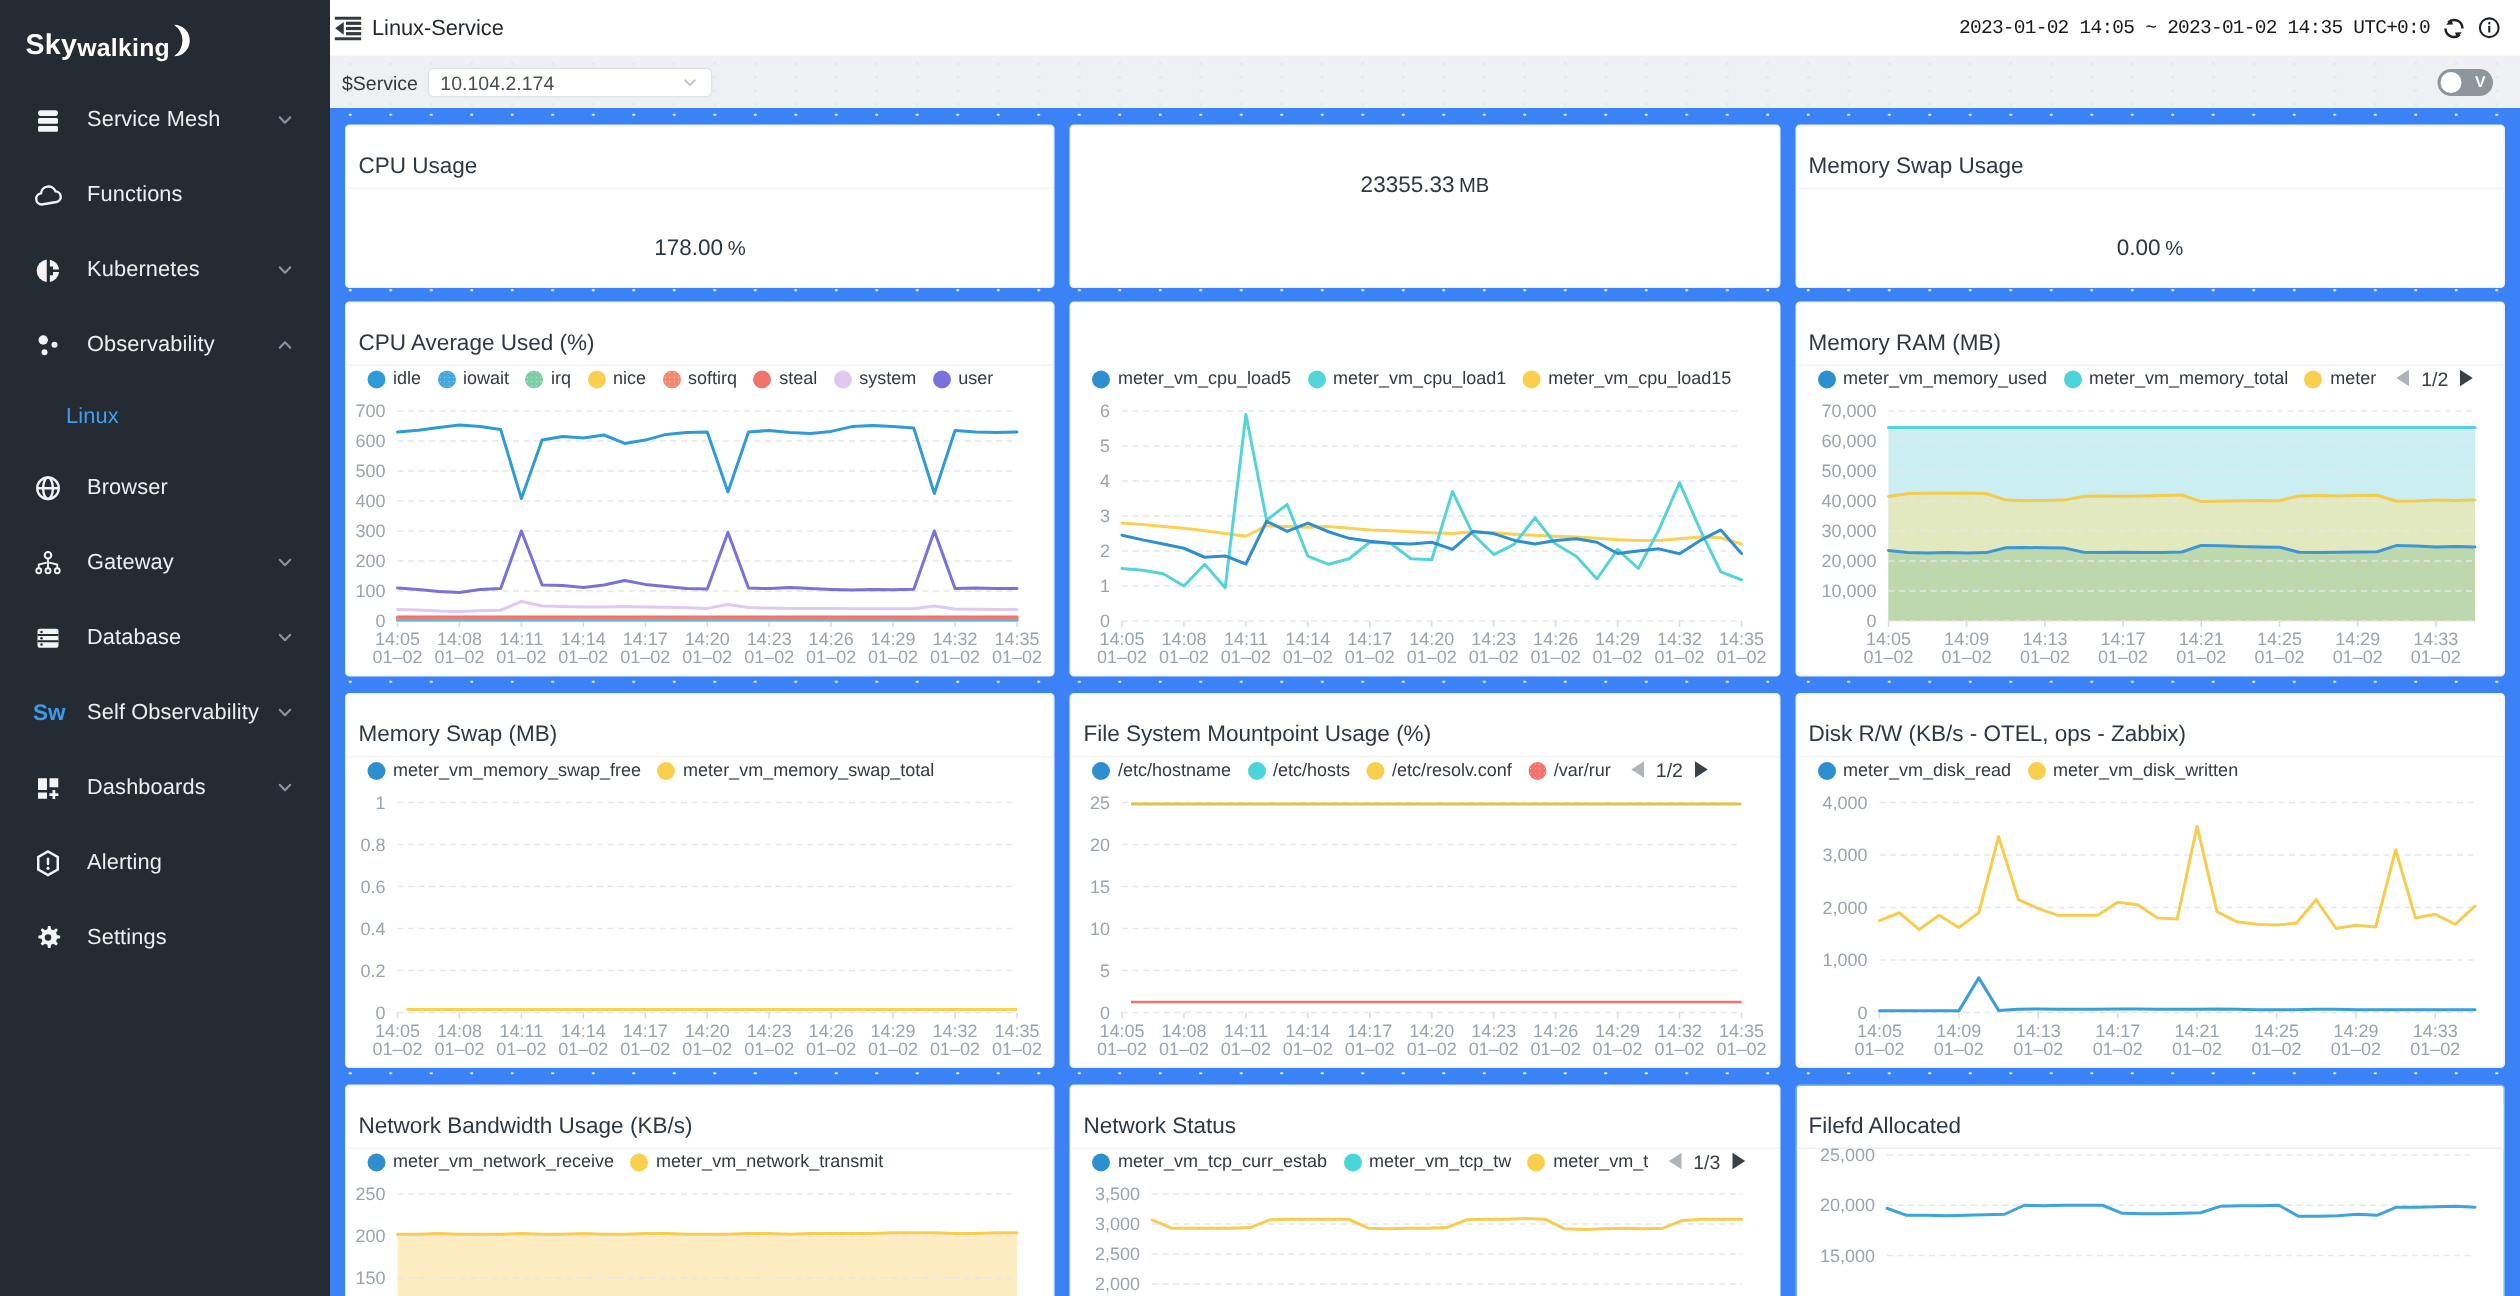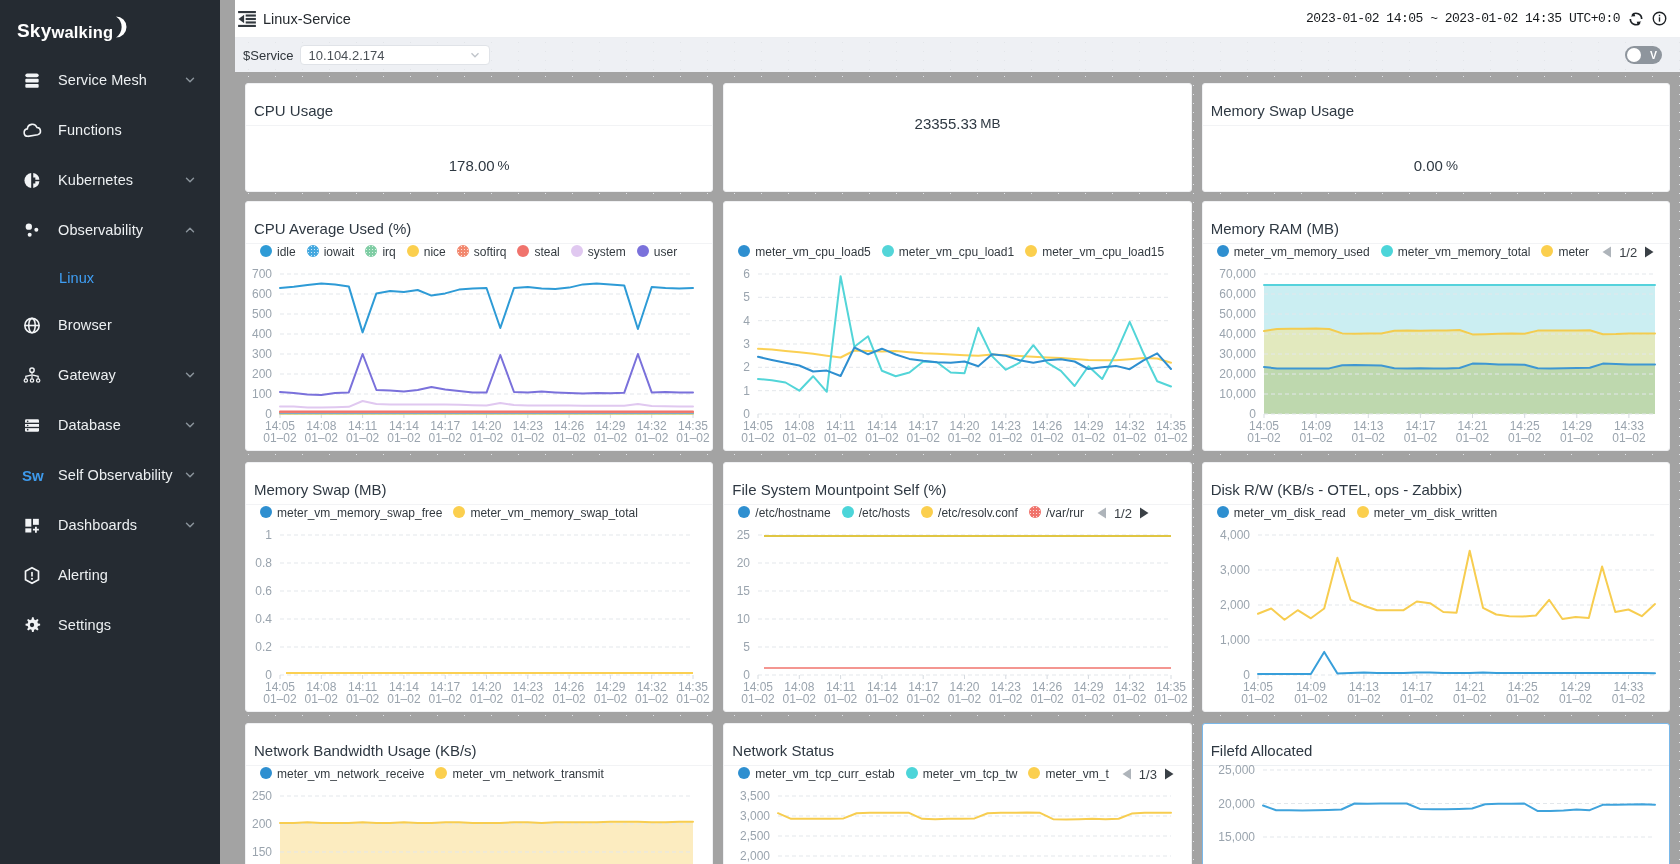--- a/index.html
+++ b/index.html
@@ -5,27 +5,27 @@
 .wrap { display:flex; width:1680px; height:864px; }
 
 
 .side { width:220px; min-width:220px; height:864px; background:#252B32; color:#EDF0F2; position:relative; }
 .logo { padding:20px 0 0 17px; font-size:19px; font-weight:700; color:#fff; letter-spacing:.2px; height:55px; display:flex; align-items:flex-start; }
 .logo span { font-size:16.5px; font-weight:700; margin-top:2.5px; letter-spacing:.2px; }
 .mitem { height:50px; display:flex; align-items:center; padding:0 14px 0 22px; position:relative; }
 .mitem .mi { width:20px; margin-right:16px; flex:none; }
 .ml { font-size:14.5px; color:#EDF0F2; letter-spacing:.1px; }
 .chev { position:absolute; right:24px; top:50%; margin-top:-6px; }
-.sub { height:45px; padding-left:59px; }
+.sub { height:45px; padding-left:44px; }
 .lx { color:#3F9FF5; }
 .swi { display:inline-flex; align-items:center; height:21px; }
 .swi b { color:#3E9AEC; font-size:15px; font-weight:700; letter-spacing:0; }
 
 
-.main { flex:1; display:flex; flex-direction:column; background:#a3a3a3;padding-left:15px; }
+.main { flex:1; display:flex; flex-direction:column; background:#3b82f6; }
 .hdr { height:38px; background:#fff; display:flex; align-items:center; padding:0 13px 0 3px; border-bottom:1px solid #EDEFF2; }
 .hdr .ttl { font-size:14.5px; color:#24292E; margin-left:7px; font-weight:500; }
 .hdr .sp { flex:1; }
 .hdr .dt { font-family:"Liberation Mono", monospace; font-size:13px; color:#16191C; margin-right:8px; letter-spacing:-0.5px; }
 .hdr svg { display:block; }
 .hdr .hic { margin-left:8px; display:flex; }
 .tbar { height:34px; background:#EEF0F4; display:flex; align-items:center; padding:0 18px 0 8px;
   background-image: radial-gradient(circle, #E2E5E9 .8px, transparent 1px); background-size:27px 9px; }
 .tbar .lab { font-size:13px; color:#30363C; margin-right:6px; }
 .sel { width:190px; height:20px; background:#fff; border:1px solid #E0E3E8; border-radius:4px; display:flex; align-items:center; padding:0 8px; }
@@ -39,21 +39,21 @@
 .row { display:grid; grid-template-columns:repeat(3, 1fr); column-gap:10px; }
 .r1 { margin-bottom:9px; }
 .row + .row { }
 .card { background:#fff; border:1px solid #F0F1F3; border-radius:3px; overflow:hidden; }
 .metric { height:109px; }
 .chart { height:250px; margin-bottom:11px; position:relative; }
 .chd { height:30px; line-height:30px; padding-left:8px; font-size:15px; color:#2E3842; border-bottom:1px solid #F2F3F5; background:#fff; font-weight:400;margin-top:12px; }
 .mv { height:78px; display:flex; align-items:center; justify-content:center; font-size:15px; color:#2E3842; }
 .mu { margin-left:3px; font-size:13.5px; }
 .legend { position:absolute; top:36px; left:0; right:0; height:28px; display:flex; align-items:center; justify-content:flex-start; gap:11px; padding:0 6px 0 14px; }
-.li { display:inline-flex; align-items:flex-start; font-size:12px; color:#333A40; }
+.li { display:inline-flex; align-items:flex-end; font-size:12px; color:#333A40; }
 .li .dot { width:12px; height:12px; border-radius:50%; display:inline-block; margin-right:5px; flex:none; }
 .li em { font-style:normal; display:inline-block; }
 .pg { display:inline-flex; align-items:center; gap:7px; }
 .pg b { font-size:13px; color:#3A4046; font-weight:400; }
 .plot { position:absolute; top:30px; left:0; } .plot svg { display:block; }
 .ffd { border:1px solid #79B8EA; }
 .ffd .chd { border-bottom-color:#EDF0F3; }
 </style></head>
 <body>
 <div class="wrap">
@@ -540,21 +540,21 @@
                 <i class="dot" style="background:#2E8FD0"></i>
                 <em>meter_vm_memory_swap_free</em>
               </span>
               <span class="li">
                 <i class="dot" style="background:#FBCF4E"></i>
                 <em>meter_vm_memory_swap_total</em>
               </span>
             </div>
           </div>
       <div class="card chart ">
-            <div class="chd">File System Mountpoint Self (%)</div>
+            <div class="chd">File System Mountpoint Usage (%)</div>
             <div class="plot">
               <svg width="473" height="220" viewBox="0 0 473 220" font-family="Liberation Sans, sans-serif">
                 <line x1="34" y1="182" x2="447" y2="182" stroke="#E3E7EB" stroke-width="1" stroke-dasharray="4,3"></line>
 <text x="26" y="186" text-anchor="end" fill="#9AA4AE" font-size="12">0</text>
 <line x1="34" y1="154" x2="447" y2="154" stroke="#E3E7EB" stroke-width="1" stroke-dasharray="4,3"></line>
 <text x="26" y="158" text-anchor="end" fill="#9AA4AE" font-size="12">5</text>
 <line x1="34" y1="126" x2="447" y2="126" stroke="#E3E7EB" stroke-width="1" stroke-dasharray="4,3"></line>
 <text x="26" y="130" text-anchor="end" fill="#9AA4AE" font-size="12">10</text>
 <line x1="34" y1="98" x2="447" y2="98" stroke="#E3E7EB" stroke-width="1" stroke-dasharray="4,3"></line>
 <text x="26" y="102" text-anchor="end" fill="#9AA4AE" font-size="12">15</text>

